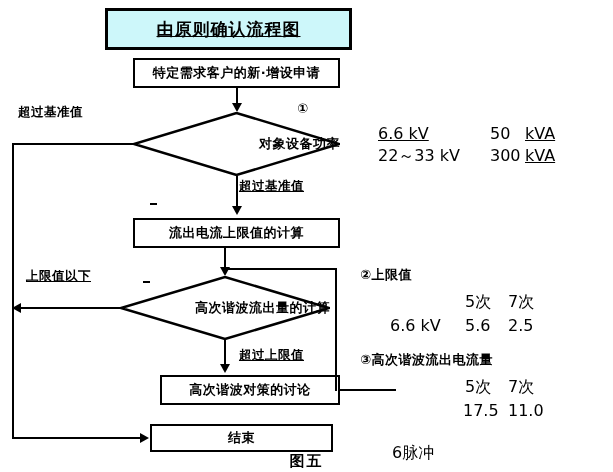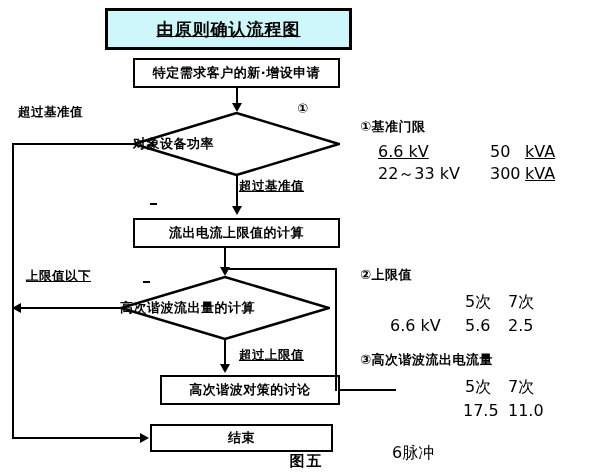--- a/index.html
+++ b/index.html
@@ -54,21 +54,21 @@
   .proc-apply   { left: 133px; top: 58px;  width: 207px; height: 30px; }
   .proc-calc1   { left: 133px; top: 218px; width: 207px; height: 30px; }
   .proc-measure { left: 160px; top: 375px; width: 180px; height: 30px; }
   .proc-end     { left: 150px; top: 424px; width: 183px; height: 28px; }
 
   
   .diamond { overflow: visible; }
   .diamond .txt {
     position: absolute;
     left: 0; right: 0;
-    text-align: left;
+    text-align: right;
     font-size: 13px;
     font-weight: bold;
     color: #000000;
     letter-spacing: 0.5px;
     white-space: nowrap;
   }
   .dia1 { left: 133px; top: 112px; width: 207px; height: 64px; }
   .dia1 .txt { top: 23px; }
   .dia2 { left: 120px; top: 276px; width: 210px; height: 64px; }
   .dia2 .txt { top: 23px; }
@@ -219,21 +219,20 @@
   <div class="abs hline" style="left:224px; top:268px; width:113px;"></div>
 
   <div class="abs hline" style="left:12px; top:437px; width:129px;"></div>
   <div class="abs arrow-right" style="left:140px; top:433px;"></div>
 
   <div class="abs proc proc-end">
     <span class="txt">结束</span>
   </div>
 
   <div class="abs legend-block lg1">
-    <div class="legend-head">①基准门限</div>
     <div style="position:relative; height:44px; margin-top:6px;">
       <span class="cell u-red" style="left:18px; top:0;">6.6  kV</span>
       <span class="cell" style="left:130px; top:0;">50</span>
       <span class="cell u-red" style="left:165px; top:0;">kVA</span>
       <span class="cell" style="left:18px; top:22px;">22～33 kV</span>
       <span class="cell" style="left:130px; top:22px;">300</span>
       <span class="cell u-red" style="left:165px; top:22px;">kVA</span>
     </div>
   </div>
 

